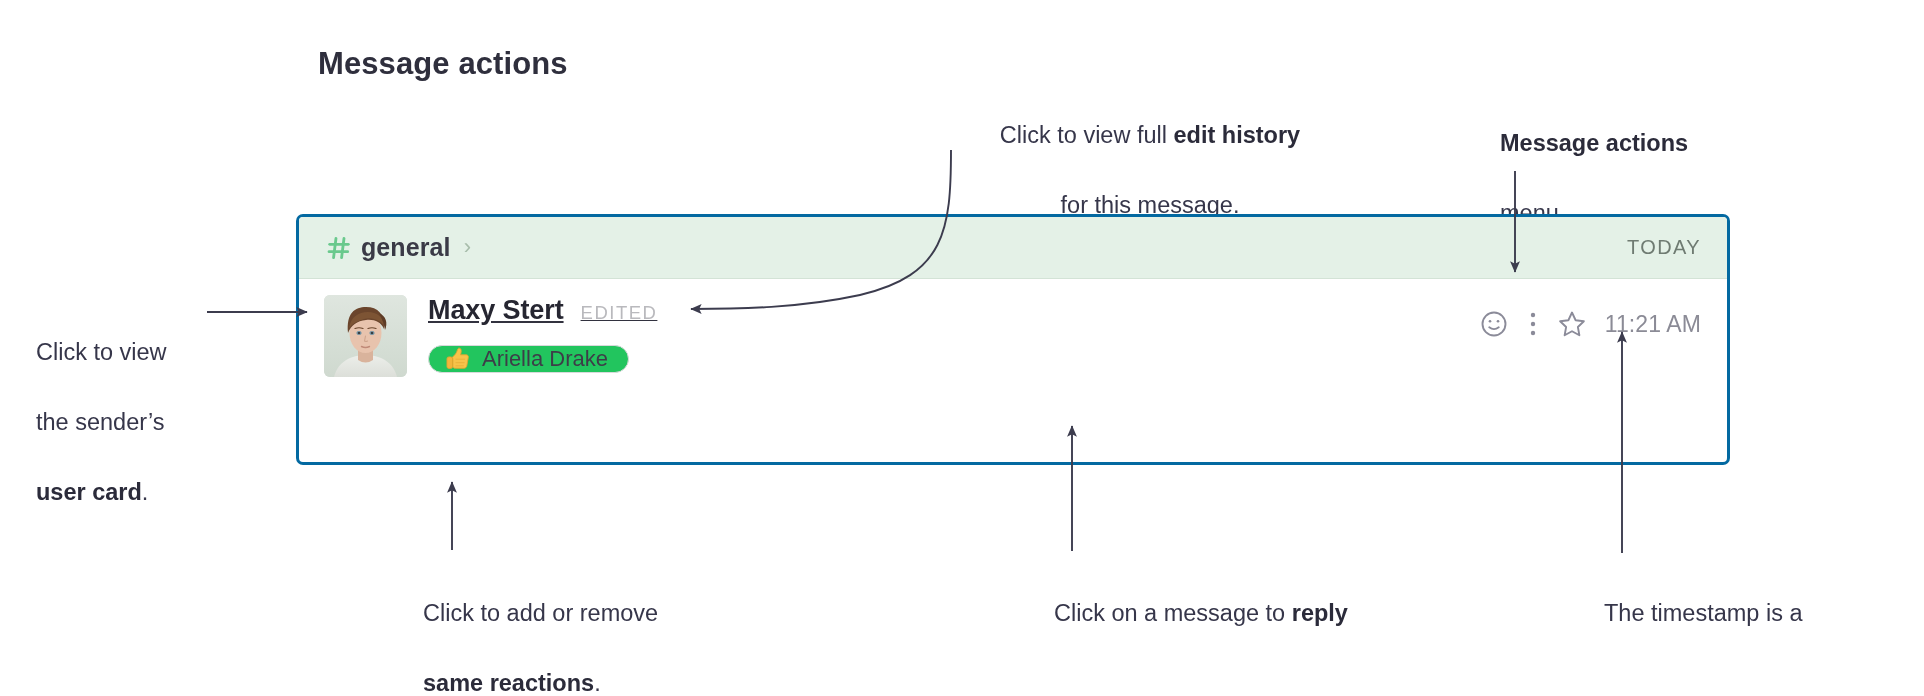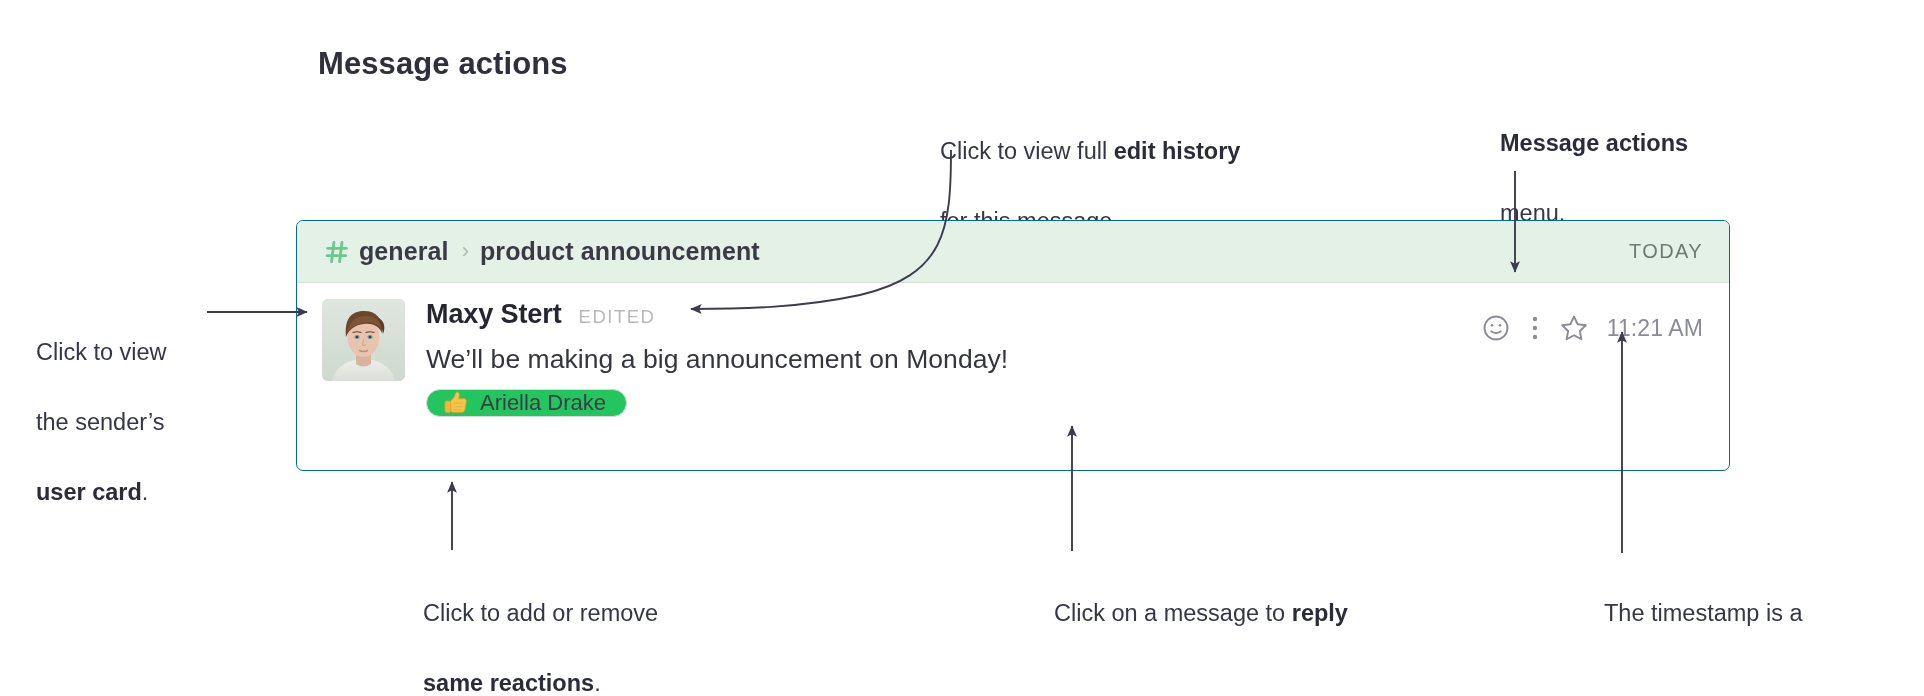--- a/index.html
+++ b/index.html
@@ -33,44 +33,44 @@
   .annot {
     position: absolute;
     font-size: 23.5px;
     line-height: 35px;
     color: #36364a;
     white-space: pre-line;
   }
   .annot b { font-weight: 700; color: #2b2b3a; }
 
   #annot-user-card   { left: 36px;   top: 300px;  width: 240px; }
-  #annot-edit-hist   { left: 940px;  top: 99px;   width: 420px; }
+  #annot-edit-hist   { left: 940px;  top: 83px;   width: 420px; text-align: center; }
   #annot-msg-actions { left: 1500px; top: 91px;   width: 300px; }
   #annot-emoji       { left: 423px;  top: 561px;  width: 420px; }
   #annot-reply       { left: 1054px; top: 561px;  width: 420px; }
   #annot-timestamp   { left: 1604px; top: 561px;  width: 320px; }
 
   
   #arrow-layer {
     position: absolute;
     left: 0; top: 0;
     width: 1924px;
     height: 696px;
     pointer-events: none;
   }
 
   
   #message-card {
     position: absolute;
     left: 296px;
-    top: 220px;
+    top: 214px;
     width: 1434px;
     height: 251px;
     background: #ffffff;
-    border: 1px solid #0369a1;
+    border: 3px solid #0369a1;
     border-radius: 7px;
     box-sizing: border-box;
     overflow: hidden;
   }
 
   
   #channel-header {
     position: relative;
     height: 62px;
     background: #e4f1e7;
@@ -130,20 +130,21 @@
     overflow: hidden;
     position: relative;
     background: #d7e0d8;
   }
   #avatar svg { display: block; width: 100%; height: 100%; }
 
   #message-body {
     flex: 1 1 auto;
     padding-left: 21px;
     min-width: 0;
+    text-decoration: underline;
   }
   #sender-line {
     display: flex;
     align-items: baseline;
     height: 36px;
   }
   #sender-name {
     font-size: 27px;
     font-weight: 700;
     color: #262631;
@@ -257,21 +258,20 @@
     <svg id="hash-icon" viewBox="0 0 24 24" aria-hidden="true">
       <g stroke="#6ac98d" stroke-width="2.6" stroke-linecap="round">
         <line x1="9.2" y1="3.2" x2="7.0" y2="20.8"></line>
         <line x1="16.6" y1="3.2" x2="14.4" y2="20.8"></line>
         <line x1="3.4" y1="8.6" x2="20.6" y2="8.6"></line>
         <line x1="2.8" y1="15.4" x2="20.0" y2="15.4"></line>
       </g>
     </svg>
     <span id="channel-name">general</span>
     <span id="breadcrumb-chevron">›</span>
-    <span id="topic-name">product announcement</span>
     <span id="today-label">TODAY</span>
   </div>
 
   <div id="message-row">
 
     <div id="avatar">
       <svg viewBox="0 0 83 82" aria-hidden="true">
         <defs>
           <linearGradient id="bgGrad" x1="0" y1="0" x2="0" y2="1">
             <stop offset="0%" stop-color="#dfe6df"></stop>
@@ -306,21 +306,20 @@
         <path d="M41.5 41 L40.5 46 Q42 47 43.5 46" stroke="#cfa58d" stroke-width="1.1" fill="none" stroke-linecap="round"></path>
         <path d="M37.5 51.5 Q41.5 53.5 45.5 51.5" stroke="#c08a78" stroke-width="1.4" fill="none" stroke-linecap="round"></path>
       </svg>
     </div>
 
     <div id="message-body">
       <div id="sender-line">
         <span id="sender-name">Maxy Stert</span>
         <span id="edited-label">EDITED</span>
       </div>
-      <div id="message-text">We’ll be making a big announcement on Monday!</div>
 
       <div id="reaction-pill">
         <span id="reaction-emoji">
           <svg viewBox="0 0 32 32" aria-hidden="true">
             <path d="M9 14.5 C9 14.5 13.5 11 14.8 7.2 C15.6 4.7 16.0 3.4 17.6 3.6 C19.4 3.8 19.9 5.6 19.6 8.0 C19.4 9.7 18.8 11.2 18.8 11.2 L25.2 11.2 C27.0 11.2 28.1 12.4 27.8 14.0 L26.1 23.7 C25.8 25.5 24.6 26.6 22.8 26.6 L13.0 26.6 C11.2 26.6 10.0 25.5 10.0 23.9 L10.0 15.2 Z" fill="#f7c34a" stroke="#e0a52f" stroke-width="1"></path>
             <rect x="3.4" y="13.6" width="6.4" height="13.2" rx="2.2" fill="#f2b63c" stroke="#e0a52f" stroke-width="1"></rect>
             <path d="M13.6 16.2 L23.6 16.2 M13.6 20.2 L23.0 20.2 M13.6 23.8 L22.2 23.8" stroke="#e0a52f" stroke-width="0.9" stroke-linecap="round" opacity="0.75"></path>
           </svg>
         </span>
         <span id="reaction-user">Ariella Drake</span>

